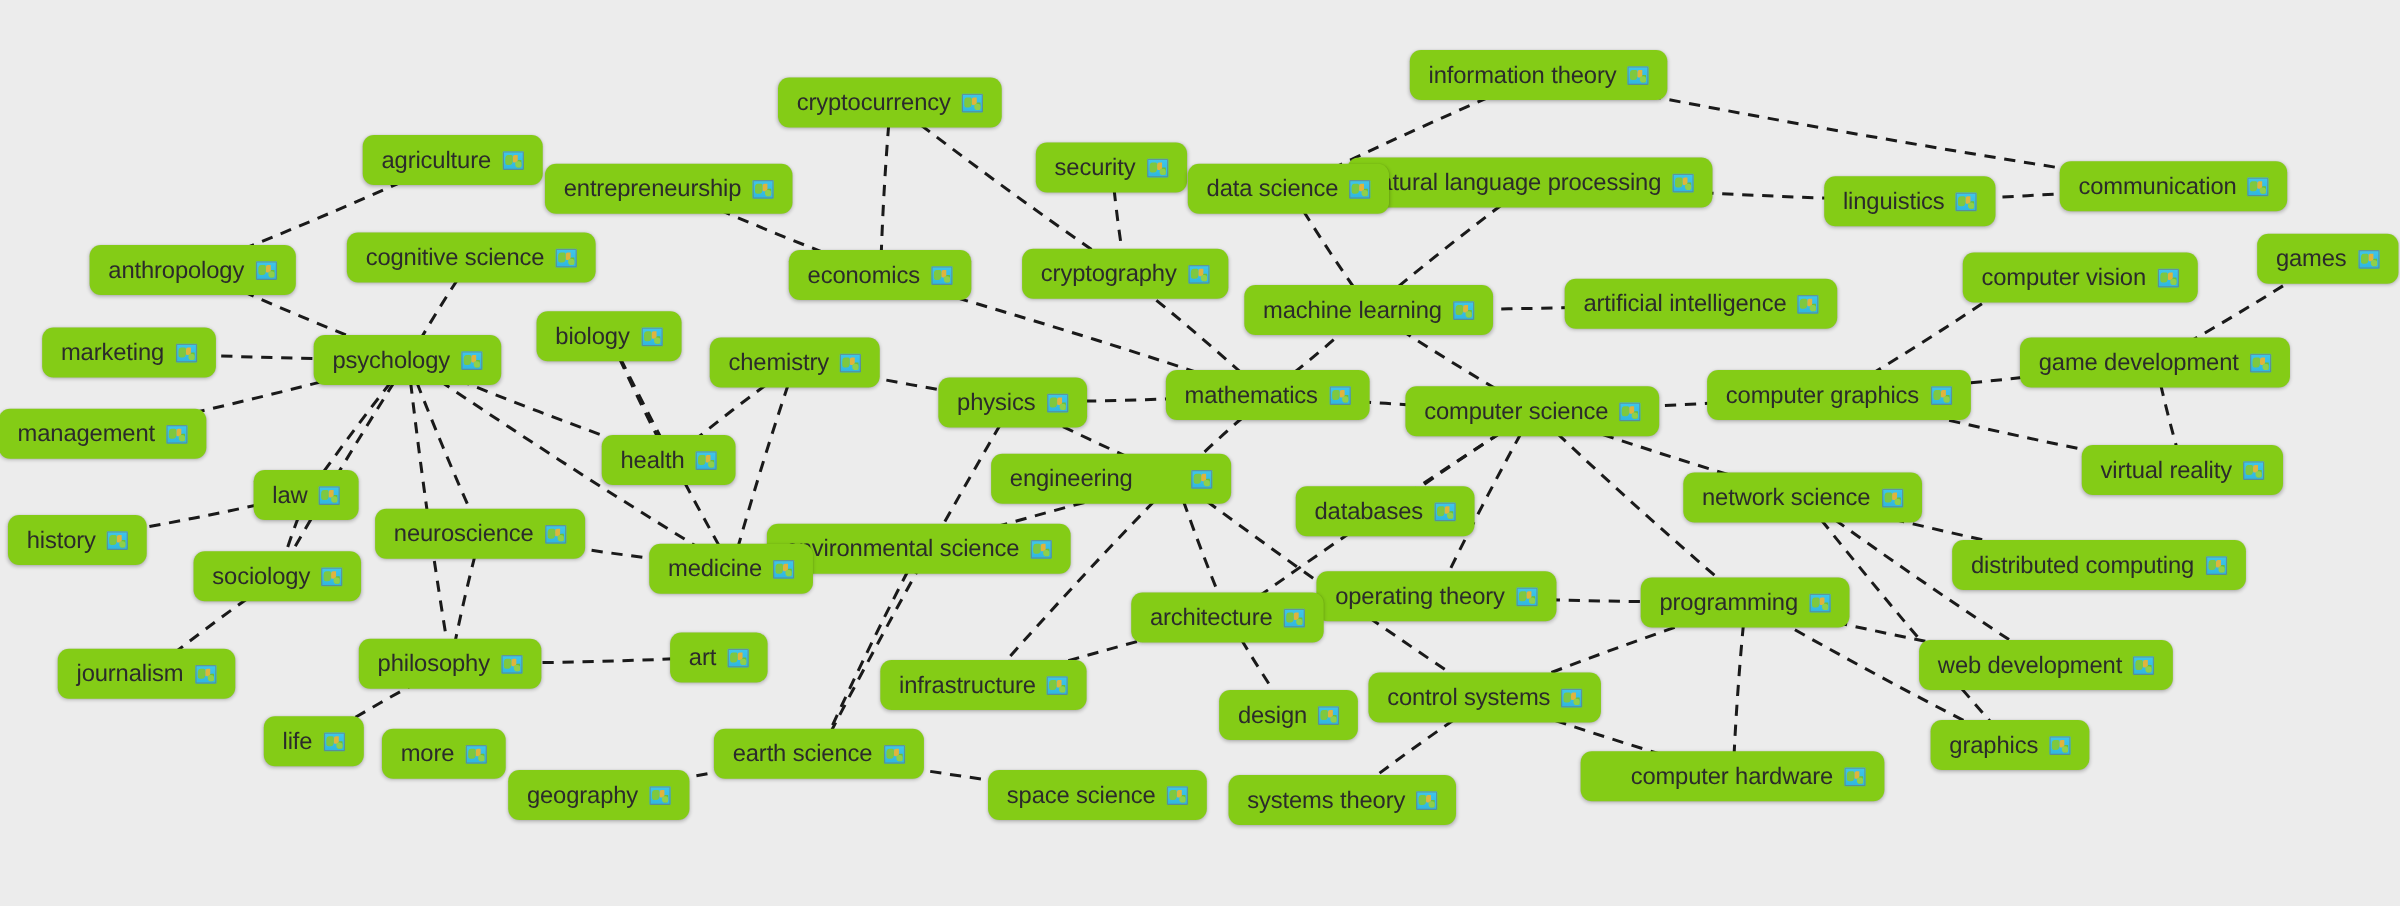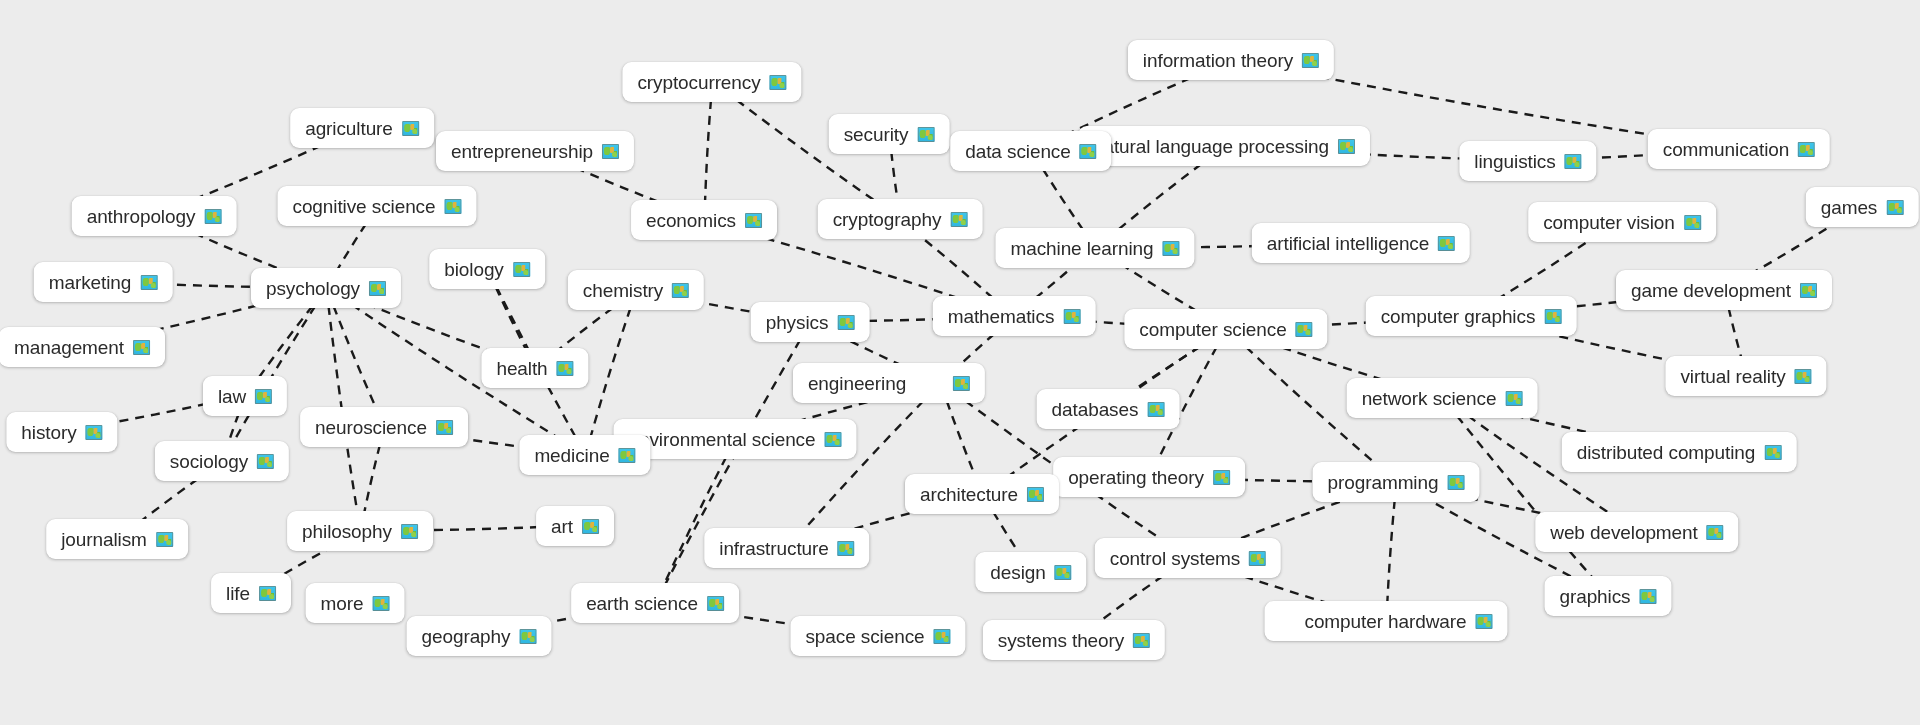--- a/index.html
+++ b/index.html
@@ -24,21 +24,21 @@
     pointer-events: none;
   }
   .node {
     position: absolute;
     box-sizing: border-box;
     display: flex;
     align-items: center;
     gap: 9px;
     height: 40px;
     padding: 0 15px;
-    background: #ffffff;
+    background: #84cc16;
     border-radius: 9px;
     box-shadow: 0 1px 3px rgba(0,0,0,0.22), 0 0 0 0.5px rgba(0,0,0,0.04);
     white-space: nowrap;
     transform: translate(-50%, -50%);
     cursor: pointer;
   }
   .node-label {
     font-size: 19px;
     color: #2b2b2b;
     letter-spacing: -0.1px;
@@ -202,21 +202,21 @@
         <span class="node-icon"></span>
       </div>
       <div class="node" style="left: 704px; top: 220px;">
         <span class="node-label">economics</span>
         <span class="node-icon"></span>
       </div>
       <div class="node" style="left: 900px; top: 219px;">
         <span class="node-label">cryptography</span>
         <span class="node-icon"></span>
       </div>
-      <div class="node" style="left: 1622px; top: 222px; justify-content: center;">
+      <div class="node" style="left: 1664px; top: 222px; justify-content: center;">
         <span class="node-label">computer vision</span>
         <span class="node-icon"></span>
       </div>
       <div class="node" style="left: 1095px; top: 248px;">
         <span class="node-label">machine learning</span>
         <span class="node-icon"></span>
       </div>
       <div class="node" style="left: 1361px; top: 243px;">
         <span class="node-label">artificial intelligence</span>
         <span class="node-icon"></span>

